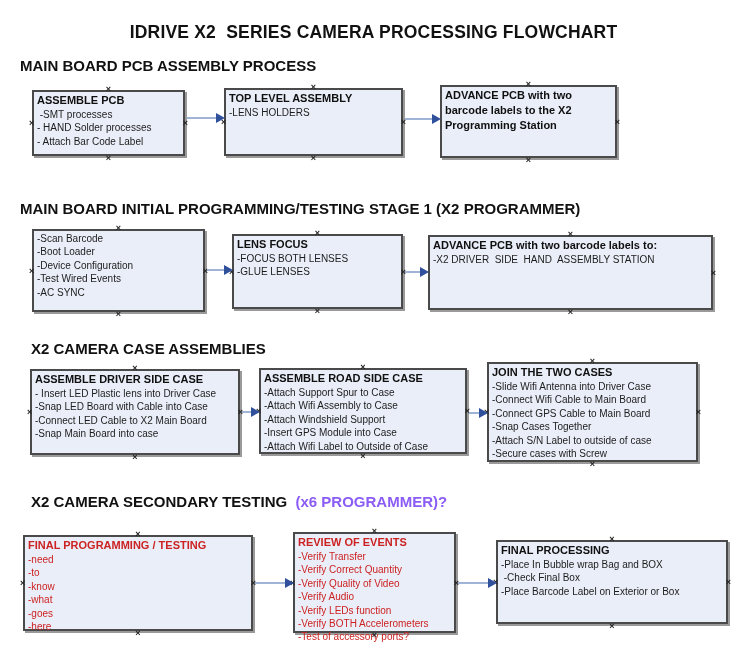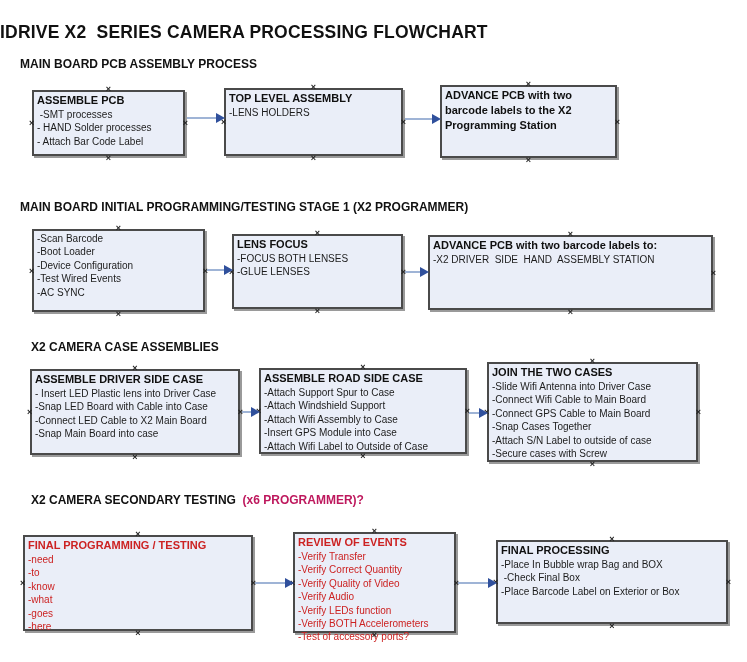--- a/index.html
+++ b/index.html
@@ -1,27 +1,27 @@
 <!DOCTYPE html>
 <html><head>
 <meta charset="utf-8">
 <style>
   html,body { margin:0; padding:0; }
   body {
     width:747px; height:662px; background:#ffffff; position:relative;
     font-family:"Liberation Sans", sans-serif; overflow:hidden;
   }
   .main-title {
-    position:absolute; top:22px; left:0; width:747px; text-align:left;
+    position:absolute; top:22px; left:0; width:747px; text-align:center;
     font-size:17.5px; font-weight:bold; color:#111; white-space:pre; letter-spacing:0.2px;
   }
   .section-heading {
-    position:absolute; font-size:12px; font-weight:bold; color:#111; white-space:pre;
-  }
-  .section-heading .red-part { color:#be185d; }
+    position:absolute; font-size:15px; font-weight:bold; color:#111; white-space:pre;
+  }
+  .section-heading .red-part { color:#8b5cf6; }
   .flow-box {
     position:absolute; box-sizing:border-box;
     background:#eaeef8; border:2px solid #4a4a4a;
     box-shadow:2px 2px 0 0 #9a9a9a;
     padding:1px 3px 0 3px;
   }
   .box-title { font-size:11px; font-weight:bold; line-height:15px; color:#101010; }
   .box-item  { font-size:10px; line-height:13.4px; color:#1c1c1c; white-space:pre; }
   .flow-box.red .box-title, .flow-box.red .box-item { color:#cc2222; }
   .cp {
@@ -125,22 +125,22 @@
   <span class="cp cp-t">×</span>
   <span class="cp cp-b">×</span>
   <span class="cp cp-l">×</span>
   <span class="cp cp-r">×</span>
 </div>
 
 <div class="flow-box" style="left:259px; top:368px; width:208px; height:86px;">
   <div class="box-title">ASSEMBLE ROAD SIDE CASE</div>
   <div>
       <div class="box-item">-Attach Support Spur to Case</div>
+      <div class="box-item">-Attach Wifi Assembly to Case</div>
       <div class="box-item">-Attach Windshield Support</div>
-      <div class="box-item">-Attach Wifi Assembly to Case</div>
       <div class="box-item">-Insert GPS Module into Case</div>
       <div class="box-item">-Attach Wifi Label to Outside of Case</div>
     </div>
   <span class="cp cp-t">×</span>
   <span class="cp cp-b">×</span>
   <span class="cp cp-l">×</span>
   <span class="cp cp-r">×</span>
 </div>
 
 <div class="flow-box" style="left:487px; top:362px; width:211px; height:100px;">

